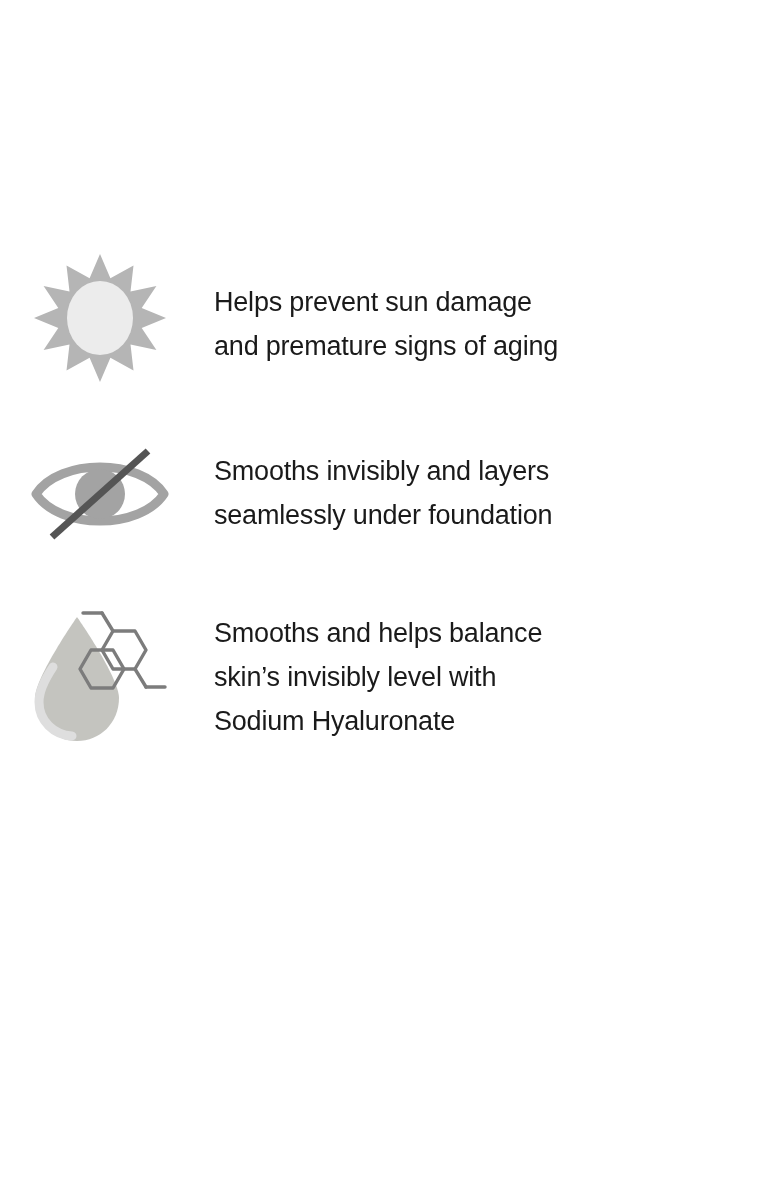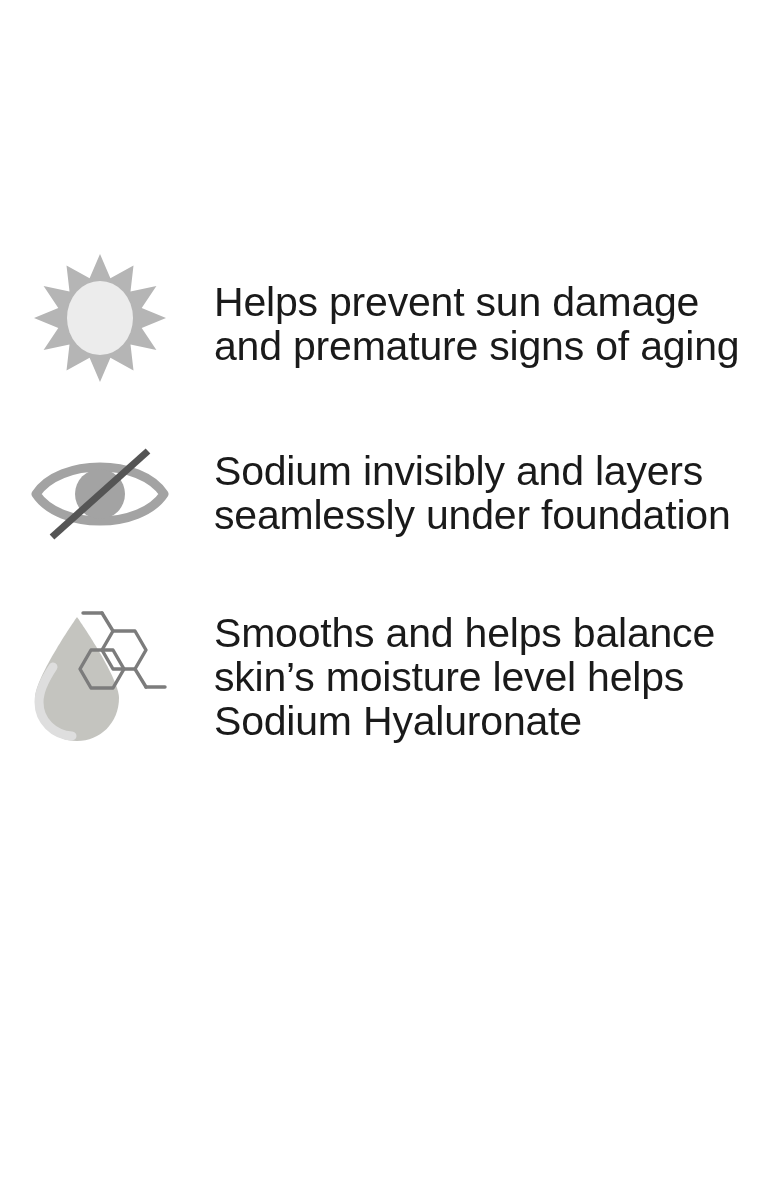--- a/index.html
+++ b/index.html
@@ -36,21 +36,21 @@
     flex: 0 0 200px;
     display: flex;
     justify-content: center;
     align-items: flex-start;
   }
 
   .benefit-text {
     flex: 1 1 auto;
     padding-left: 14px;
     color: #1a1a1a;
-    font-size: 41px;
+    font-size: 27px;
     line-height: 44px;
     letter-spacing: -0.2px;
     font-weight: 400;
     white-space: pre-line;
     text-rendering: optimizeLegibility;
   }
 
   
   #row-sun        { top: 252px; }
   #row-sun .benefit-text      { padding-top: 28px; }
@@ -87,21 +87,21 @@
     <div class="benefit-icon">
       <svg class="icon-svg" width="140" height="104" viewBox="0 0 140 104" aria-hidden="true">
 
         <path d="M6 52 C30 16, 110 16, 134 52 C110 88, 30 88, 6 52 Z" fill="none" stroke="#a3a3a3" stroke-width="9" stroke-linejoin="round"></path>
 
         <circle cx="70" cy="52" r="25" fill="#a3a3a3"></circle>
 
         <line x1="22" y1="95" x2="118" y2="9" stroke="#555555" stroke-width="7" stroke-linecap="butt"></line>
       </svg>
     </div>
-    <div class="benefit-text">Sodium invisibly and layers
+    <div class="benefit-text">Smooths invisibly and layers
 seamlessly under foundation</div>
   </div>
 
   <div class="benefit-row" id="row-droplet">
     <div class="benefit-icon">
       <svg class="icon-svg" width="146" height="140" viewBox="0 0 146 140" aria-hidden="true">
 
         <path d="M50 12 C50 12, 8 72, 8 93 C8 118, 27 136, 50 136 C73 136, 92 118, 92 93 C92 72, 50 12, 50 12 Z" fill="#c4c4bf"></path>
 
         <path d="M26 62 C14 80, 12 90, 12 97 C12 116, 27 130, 45 131" fill="none" stroke="#dedede" stroke-width="9" stroke-linecap="round"></path>
@@ -110,18 +110,18 @@
           <polygon points="86,26 108,26 119,45 108,64 86,64 75,45"></polygon>
           <polygon points="64,45 86,45 97,64 86,83 64,83 53,64"></polygon>
           <line x1="86" y1="26" x2="75" y2="8"></line>
           <line x1="75" y1="8" x2="56" y2="8"></line>
           <line x1="108" y1="64" x2="119" y2="82"></line>
           <line x1="119" y1="82" x2="138" y2="82"></line>
         </g>
       </svg>
     </div>
     <div class="benefit-text">Smooths and helps balance
-skin’s moisture level helps
+skin’s invisibly level with
 Sodium Hyaluronate</div>
   </div>
 
 
 </div>
 
 </body></html>

